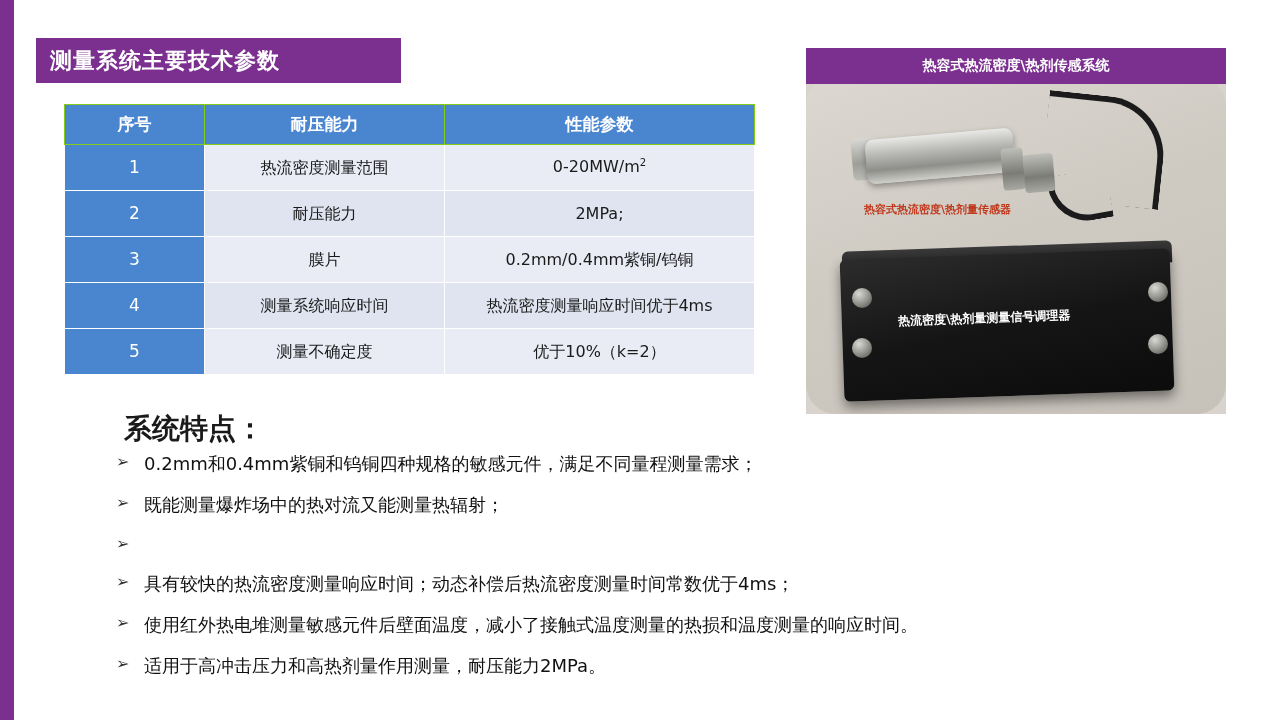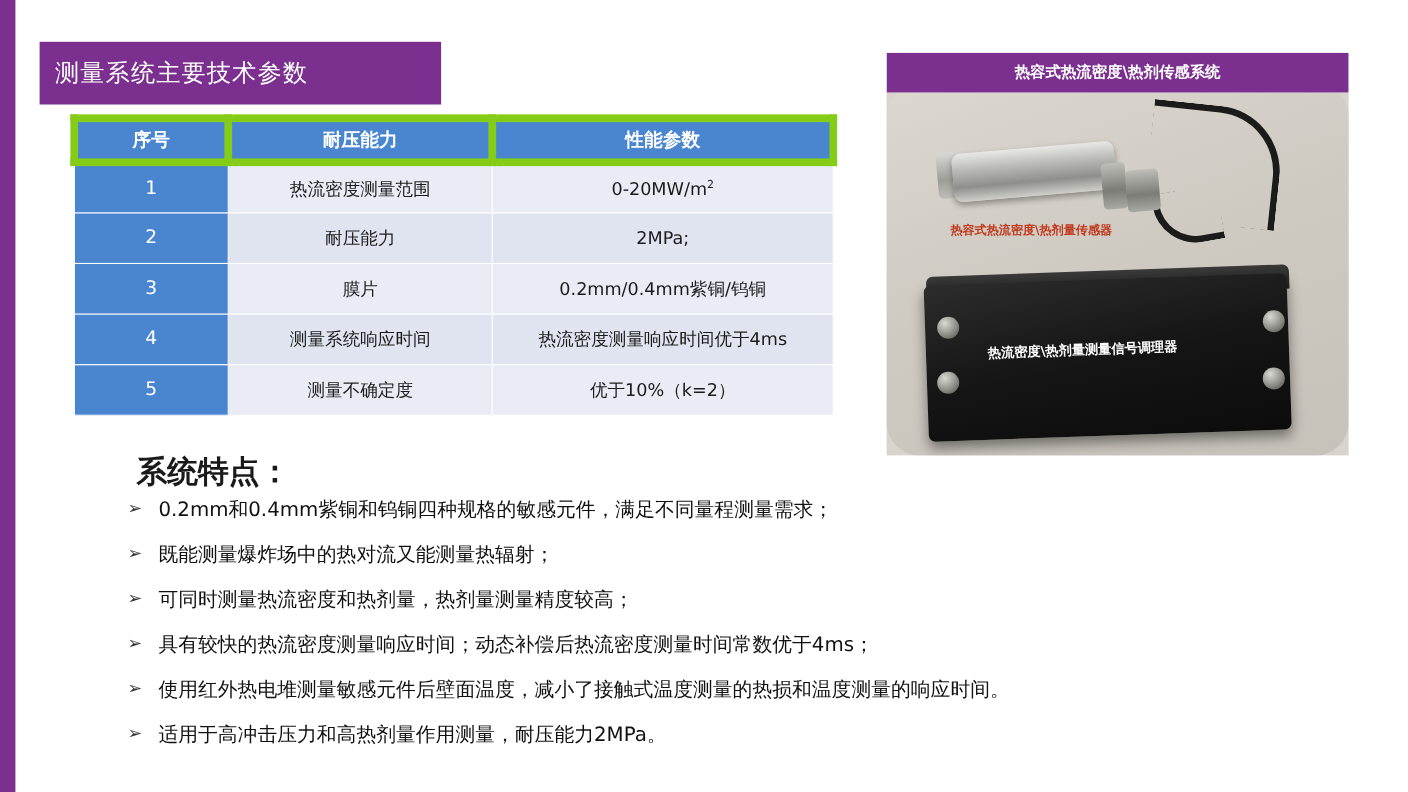--- a/index.html
+++ b/index.html
@@ -19,25 +19,26 @@
   .left-bar {
     position: absolute;
     left: 0; top: 0;
     width: 14px; height: 720px;
     background: #7b2f8f;
   }
   
   .title-box {
     position: absolute;
     left: 36px; top: 38px;
-    width: 365px; height: 57px;
+    width: 365px; height: 45px;
     background: #7b2f8f;
     display: flex;
     align-items: center;
     padding-left: 14px;
+    font-weight: bold;
   }
   .title-text {
     color: #ffffff;
     font-size: 22px;
     letter-spacing: 1px;
     font-family: "DejaVu Sans", sans-serif;
   }
   
   .param-table {
     position: absolute;
@@ -45,21 +46,21 @@
     width: 690px;
     border-collapse: collapse;
     table-layout: fixed;
   }
   .param-table th {
     background: #4a86d0;
     color: #ffffff;
     font-size: 17px;
     font-weight: bold;
     height: 40px;
-    border: 7px solid #84cc16;
+    border: 1px solid #84cc16;
     font-family: "DejaVu Sans", sans-serif;
   }
   .param-table td {
     border: 1px solid #ffffff;
     font-size: 16px;
     height: 46px;
     text-align: center;
     font-family: "DejaVu Sans", sans-serif;
     color: #1a1a1a;
     line-height: 1.25;
@@ -308,21 +309,20 @@
     <div class="feature-item">
       <span class="bullet">➢</span>
       <span class="feature-text">0.2mm和0.4mm紫铜和钨铜四种规格的敏感元件，满足不同量程测量需求；</span>
     </div>
     <div class="feature-item">
       <span class="bullet">➢</span>
       <span class="feature-text">既能测量爆炸场中的热对流又能测量热辐射；</span>
     </div>
     <div class="feature-item">
       <span class="bullet">➢</span>
-      <span class="feature-text">可同时测量热流密度和热剂量，热剂量测量精度较高；</span>
     </div>
     <div class="feature-item">
       <span class="bullet">➢</span>
       <span class="feature-text">具有较快的热流密度测量响应时间；动态补偿后热流密度测量时间常数优于4ms；</span>
     </div>
     <div class="feature-item">
       <span class="bullet">➢</span>
       <span class="feature-text">使用红外热电堆测量敏感元件后壁面温度，减小了接触式温度测量的热损和温度测量的响应时间。</span>
     </div>
     <div class="feature-item">

